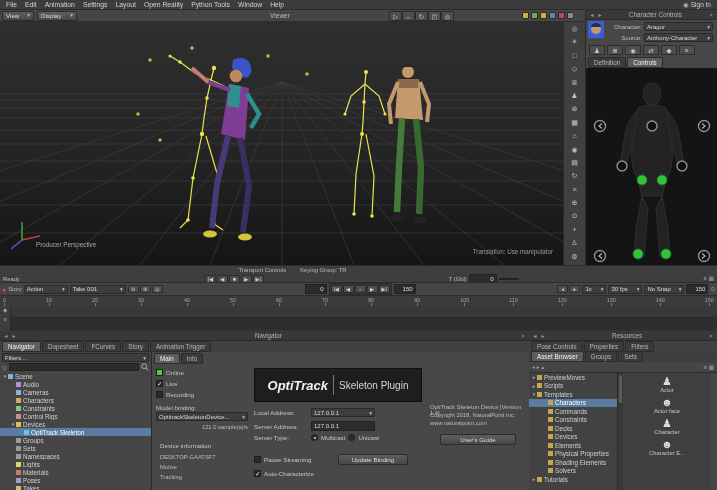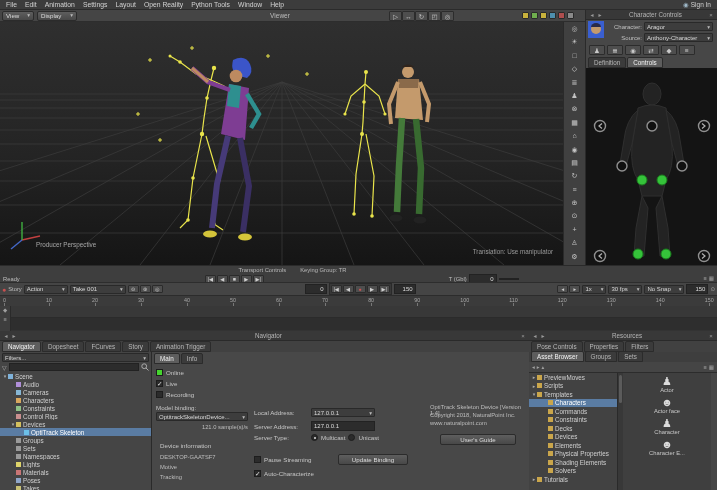--- a/index.html
+++ b/index.html
@@ -617,20 +617,25 @@
       </div>
       <div class="tiny a" style="left:4px;top:60px;width:92px;text-align:right">121.0 sample(s)/s</div>
       <div class="lbl a" style="left:8px;top:78px">Device information</div>
       <div class="a" style="left:8px;top:88px">
 
       <div class="tiny" style="line-height:10px">DESKTOP-GAATSF7</div>
           <div class="tiny" style="line-height:10px">Motive</div>
           <div class="tiny" style="line-height:10px">Tracking</div>
         </div>
 
+      <div class="logo-box a" style="left:102px;top:4px;width:168px;height:34px">
+        <span class="logo-main">OptiTrack</span>
+        <span class="logo-div"></span>
+        <span class="logo-sub">Skeleton Plugin</span>
+      </div>
       <div class="row a" style="left:102px;top:44px;width:168px">
         <span class="lbl" style="width:54px">Local Address:</span>
         <div class="dd" style="width:64px">
           <span>127.0.0.1</span>
             <span class="caret">▾</span>
         </div>
       </div>
       <div class="row a" style="left:102px;top:57px;width:168px">
         <span class="lbl" style="width:54px">Server Address:</span>
         <span class="fld" style="width:64px;text-align:left">127.0.0.1</span>

